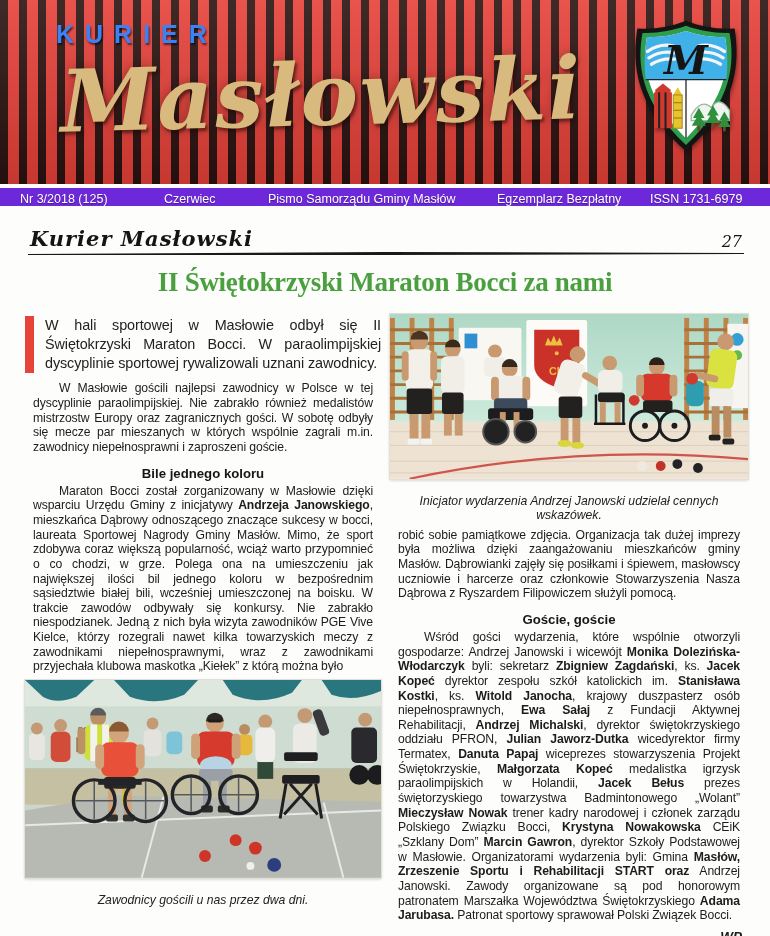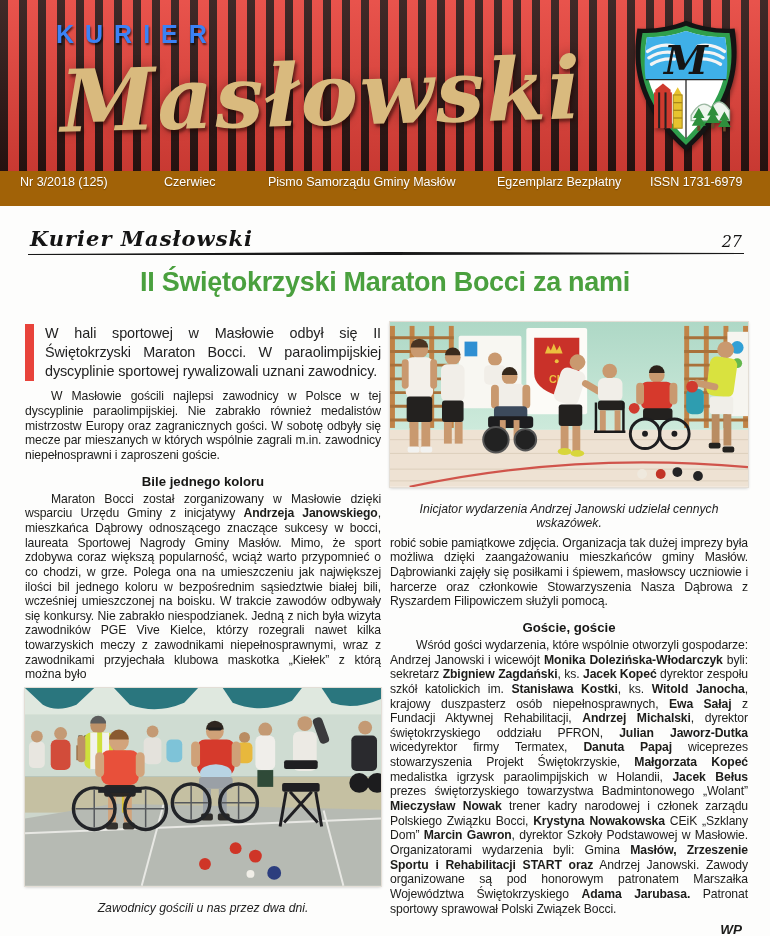--- a/index.html
+++ b/index.html
@@ -12,40 +12,40 @@
            background-image:repeating-linear-gradient(90deg,#2a1210 0 8px,rgba(42,18,16,0) 8px,rgba(42,18,16,0) 19px);}
   .stripes::after{content:'';position:absolute;inset:0;
            background:linear-gradient(180deg,rgba(255,255,255,.10),rgba(0,0,0,.14));}
   .kurier{position:absolute;left:56px;top:20px;font-weight:bold;font-size:25px;letter-spacing:11px;
           color:#3b82f6;text-shadow:1px 2px 2px rgba(0,0,0,.6);}
   .maslowski{position:absolute;left:60px;top:44px;font-family:"DejaVu Serif",serif;font-style:italic;
           font-weight:bold;font-size:86px;letter-spacing:2px;color:#d9ba7e;transform:rotate(-1.5deg);
           text-shadow:2px 3px 3px rgba(40,10,5,.55),0 0 12px rgba(0,0,0,.3);white-space:nowrap;}
   .crest-wrap{position:absolute;right:20px;top:16px;width:128px;height:140px;
           filter:drop-shadow(1px 2px 2px rgba(0,0,0,.45));}
-  .infobar{position:absolute;bottom:0;left:0;right:0;height:35px;background:#a16207;color:#fff;
+  .infobar{position:absolute;bottom:0;left:0;right:0;height:18px;background:#6d28d9;color:#fff;
           font-size:12.5px;}
   .infobar span{position:absolute;top:4px;white-space:nowrap;text-shadow:0 1px 1px rgba(0,0,0,.35);}
   .ib-issue{left:20px}.ib-month{left:164px}.ib-pub{left:268px}.ib-dist{left:497px}.ib-issn{left:650px}
 
   
   .running-head{display:flex;justify-content:space-between;align-items:flex-end;
           margin:20px 28px 0 30px;font-family:"DejaVu Serif",serif;font-style:italic;color:#141414;}
   .rh-journal{font-size:21px;font-weight:bold;letter-spacing:1px;}
   .rh-page{font-size:16px;}
   .rh-rule{height:3px;margin:1px 26px 0 28px;background:#191919;
           clip-path:polygon(0 70%,50% 0,100% 35%,100% 70%,50% 100%,0 100%);}
 
   
-  .article-title{margin:12px 0 24px;text-align:center;font-size:27px;font-weight:bold;
-          color:#4aa03e;letter-spacing:-.3px;}
+  .article-title{margin:12px 0 16px;text-align:center;font-size:27px;font-weight:bold;
+          color:#4aa03e;letter-spacing:-.3px;font-family:Liberation Serif, serif;}
   .columns{display:flex;gap:9px;padding:0 22px 0 25px;}
   .col-left{width:356px;}
   .col-right{width:358px;}
-  .columns p{margin:0 0 6px;font-size:12.2px;line-height:1.2;text-align:justify;
+  .columns p{margin:0 8px 6px;font-size:12.2px;line-height:1.2;text-align:justify;
           letter-spacing:-.1px;color:#1c1c1a;}
   .indent{text-indent:26px;}
   .lead{display:flex;margin:2px 0 8px;}
   .lead-bar{width:9px;background:#e8433b;margin-right:11px;flex:none;}
   .lead p{font-size:14.4px;line-height:1.33;margin:0;color:#222;}
   h3{margin:11px 0 3px;font-size:13.2px;text-align:center;font-weight:bold;color:#161614;}
   figure{margin:0;}
   figure svg{display:block;width:100%;height:auto;box-shadow:0 0 0 1px #e3ded6,0 1px 3px rgba(0,0,0,.25);}
   figcaption{font-size:12.2px;font-style:italic;text-align:center;margin:15px 0 6px;color:#222;}
   .sig{text-align:right;font-style:italic;font-weight:bold;font-size:13.5px;padding-right:6px;}

